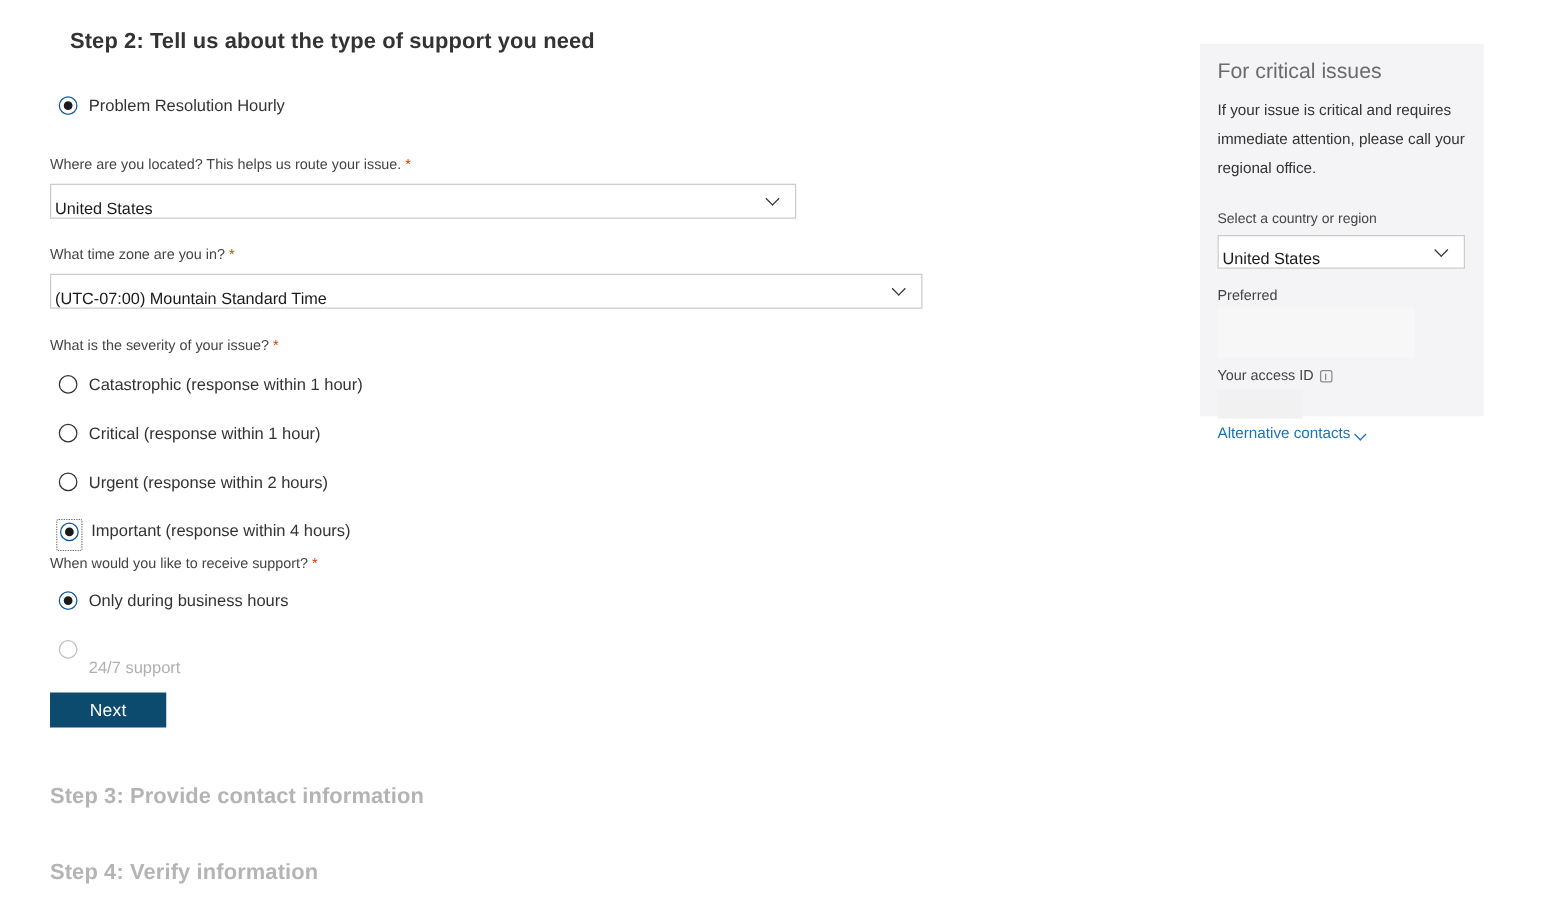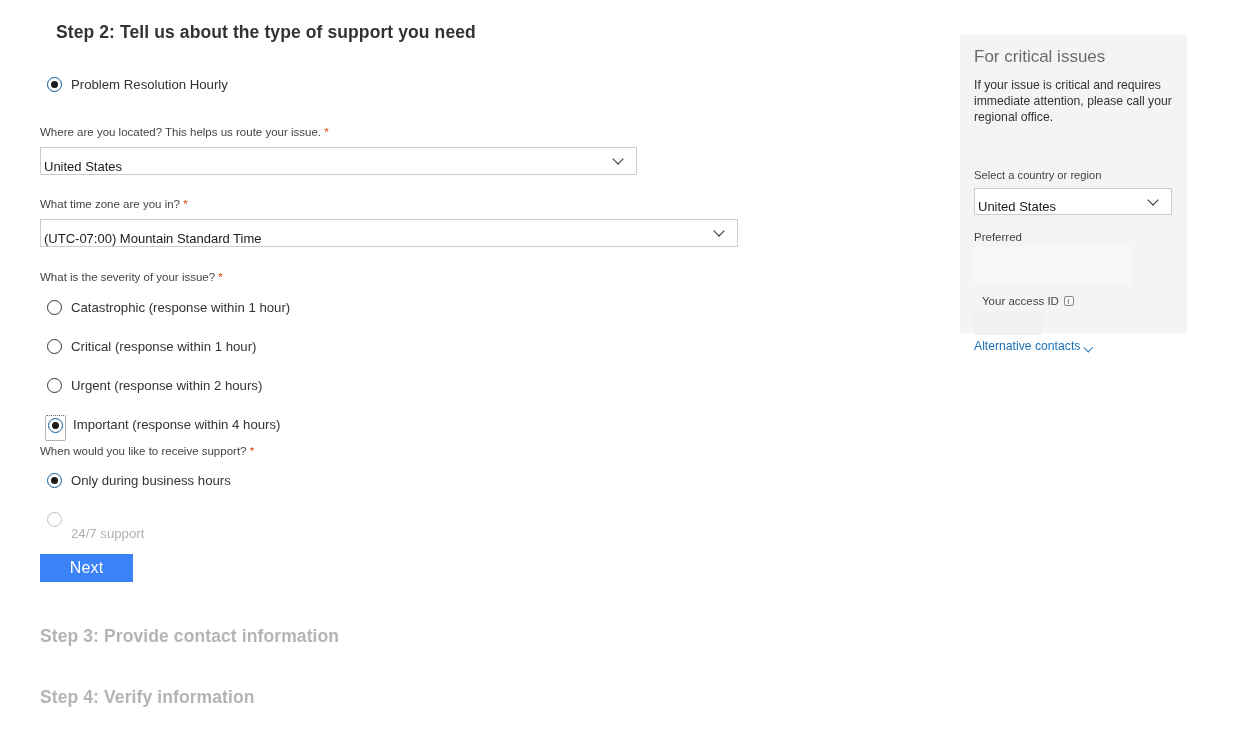--- a/index.html
+++ b/index.html
@@ -157,24 +157,24 @@
   #label-timing   { position: absolute; left: 0;  top: 445px; }
   #timing-group   { position: absolute; left: 7px; top: 473px; }
   #timing-group .radio-row { margin-bottom: 17px; }
 
   #next-button {
     position: absolute;
     left: 0;
     top: 554px;
     width: 93px;
     height: 28px;
-    background: #3b82f6;
+    background: #0c4a6e;
     border: none;
     color: #ffffff;
-    font-size: 16px;
+    font-size: 14px;
     font-family: "Liberation Sans", sans-serif;
     cursor: pointer;
     padding: 0;
     letter-spacing: 0.2px;
   }
 
   #step3-heading { position: absolute; left: 0; top: 626px; white-space: nowrap; }
   #step4-heading { position: absolute; left: 0; top: 687px; white-space: nowrap; }
 
   
@@ -194,21 +194,21 @@
     font-size: 17px;
     color: #6b6b6b;
     white-space: nowrap;
   }
   #panel-body {
     position: absolute;
     left: 14px;
     top: 42px;
     width: 198px;
     font-size: 12.2px;
-    line-height: 16px;
+    line-height: 23px;
     color: #333333;
   }
   #panel-select-label {
     position: absolute;
     left: 14px;
     top: 134px;
     font-size: 11.2px;
     color: #444444;
     white-space: nowrap;
   }
@@ -235,21 +235,20 @@
     height: 40px;
     background: #f7f7f8;
   }
   #panel-accessid-row {
     position: absolute;
     left: 14px;
     top: 260px;
     display: flex;
     align-items: center;
     gap: 5px;
-    margin-left: 8px;
   }
   #panel-accessid-label {
     font-size: 11.5px;
     color: #444444;
     white-space: nowrap;
   }
   .info-icon {
     width: 10px;
     height: 10px;
     box-sizing: border-box;

